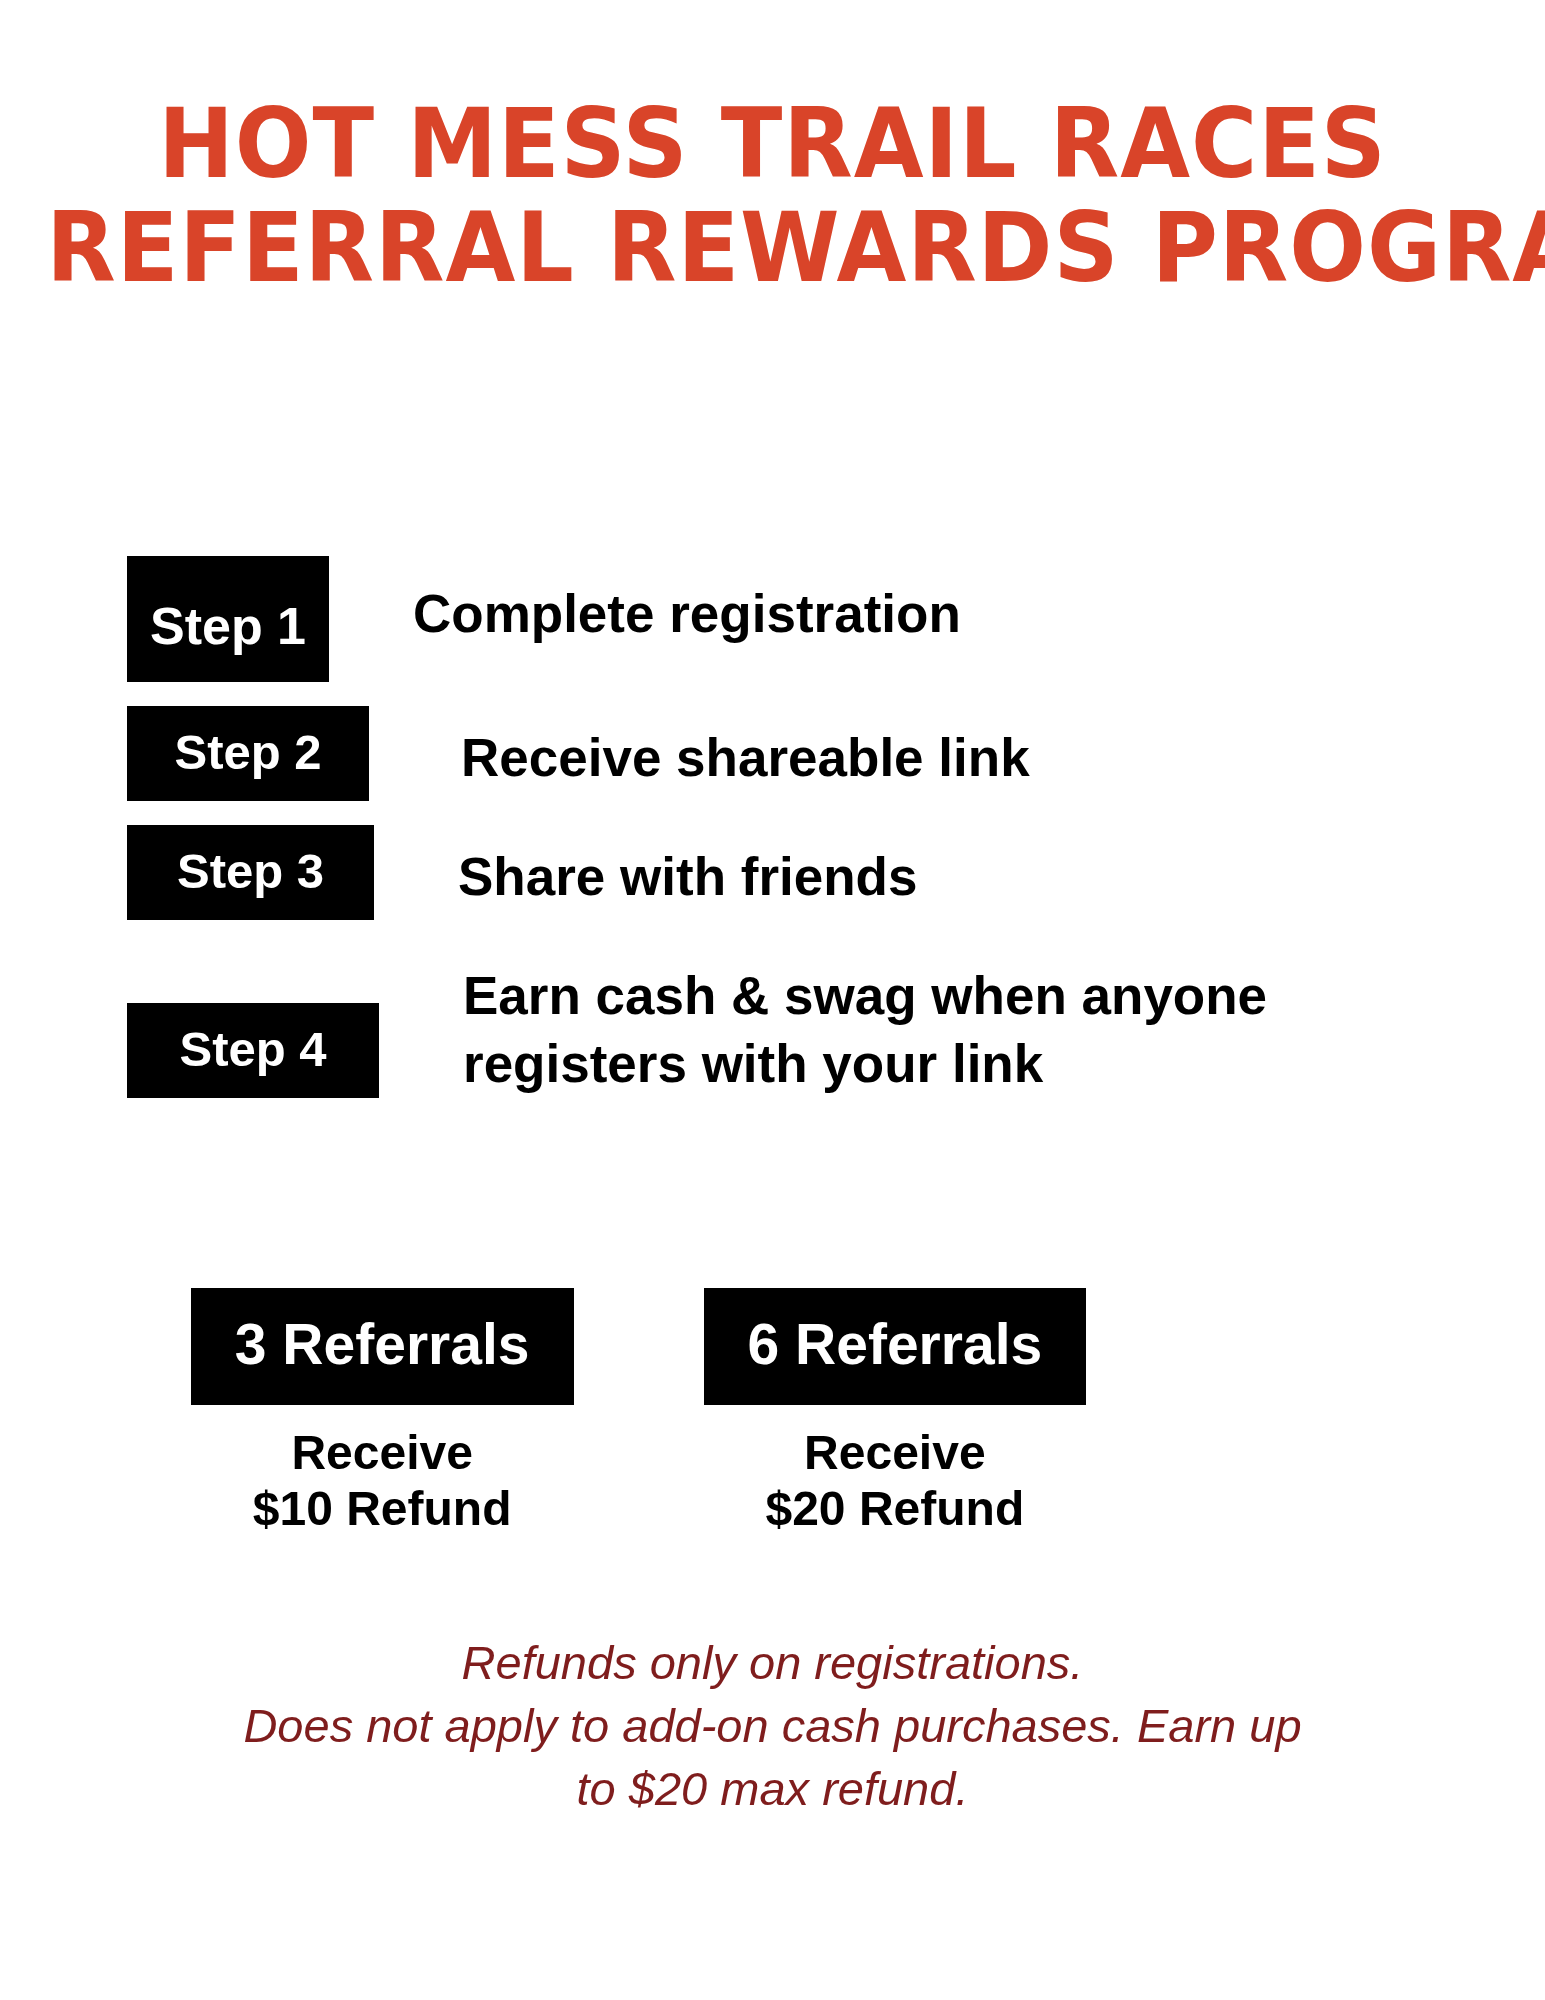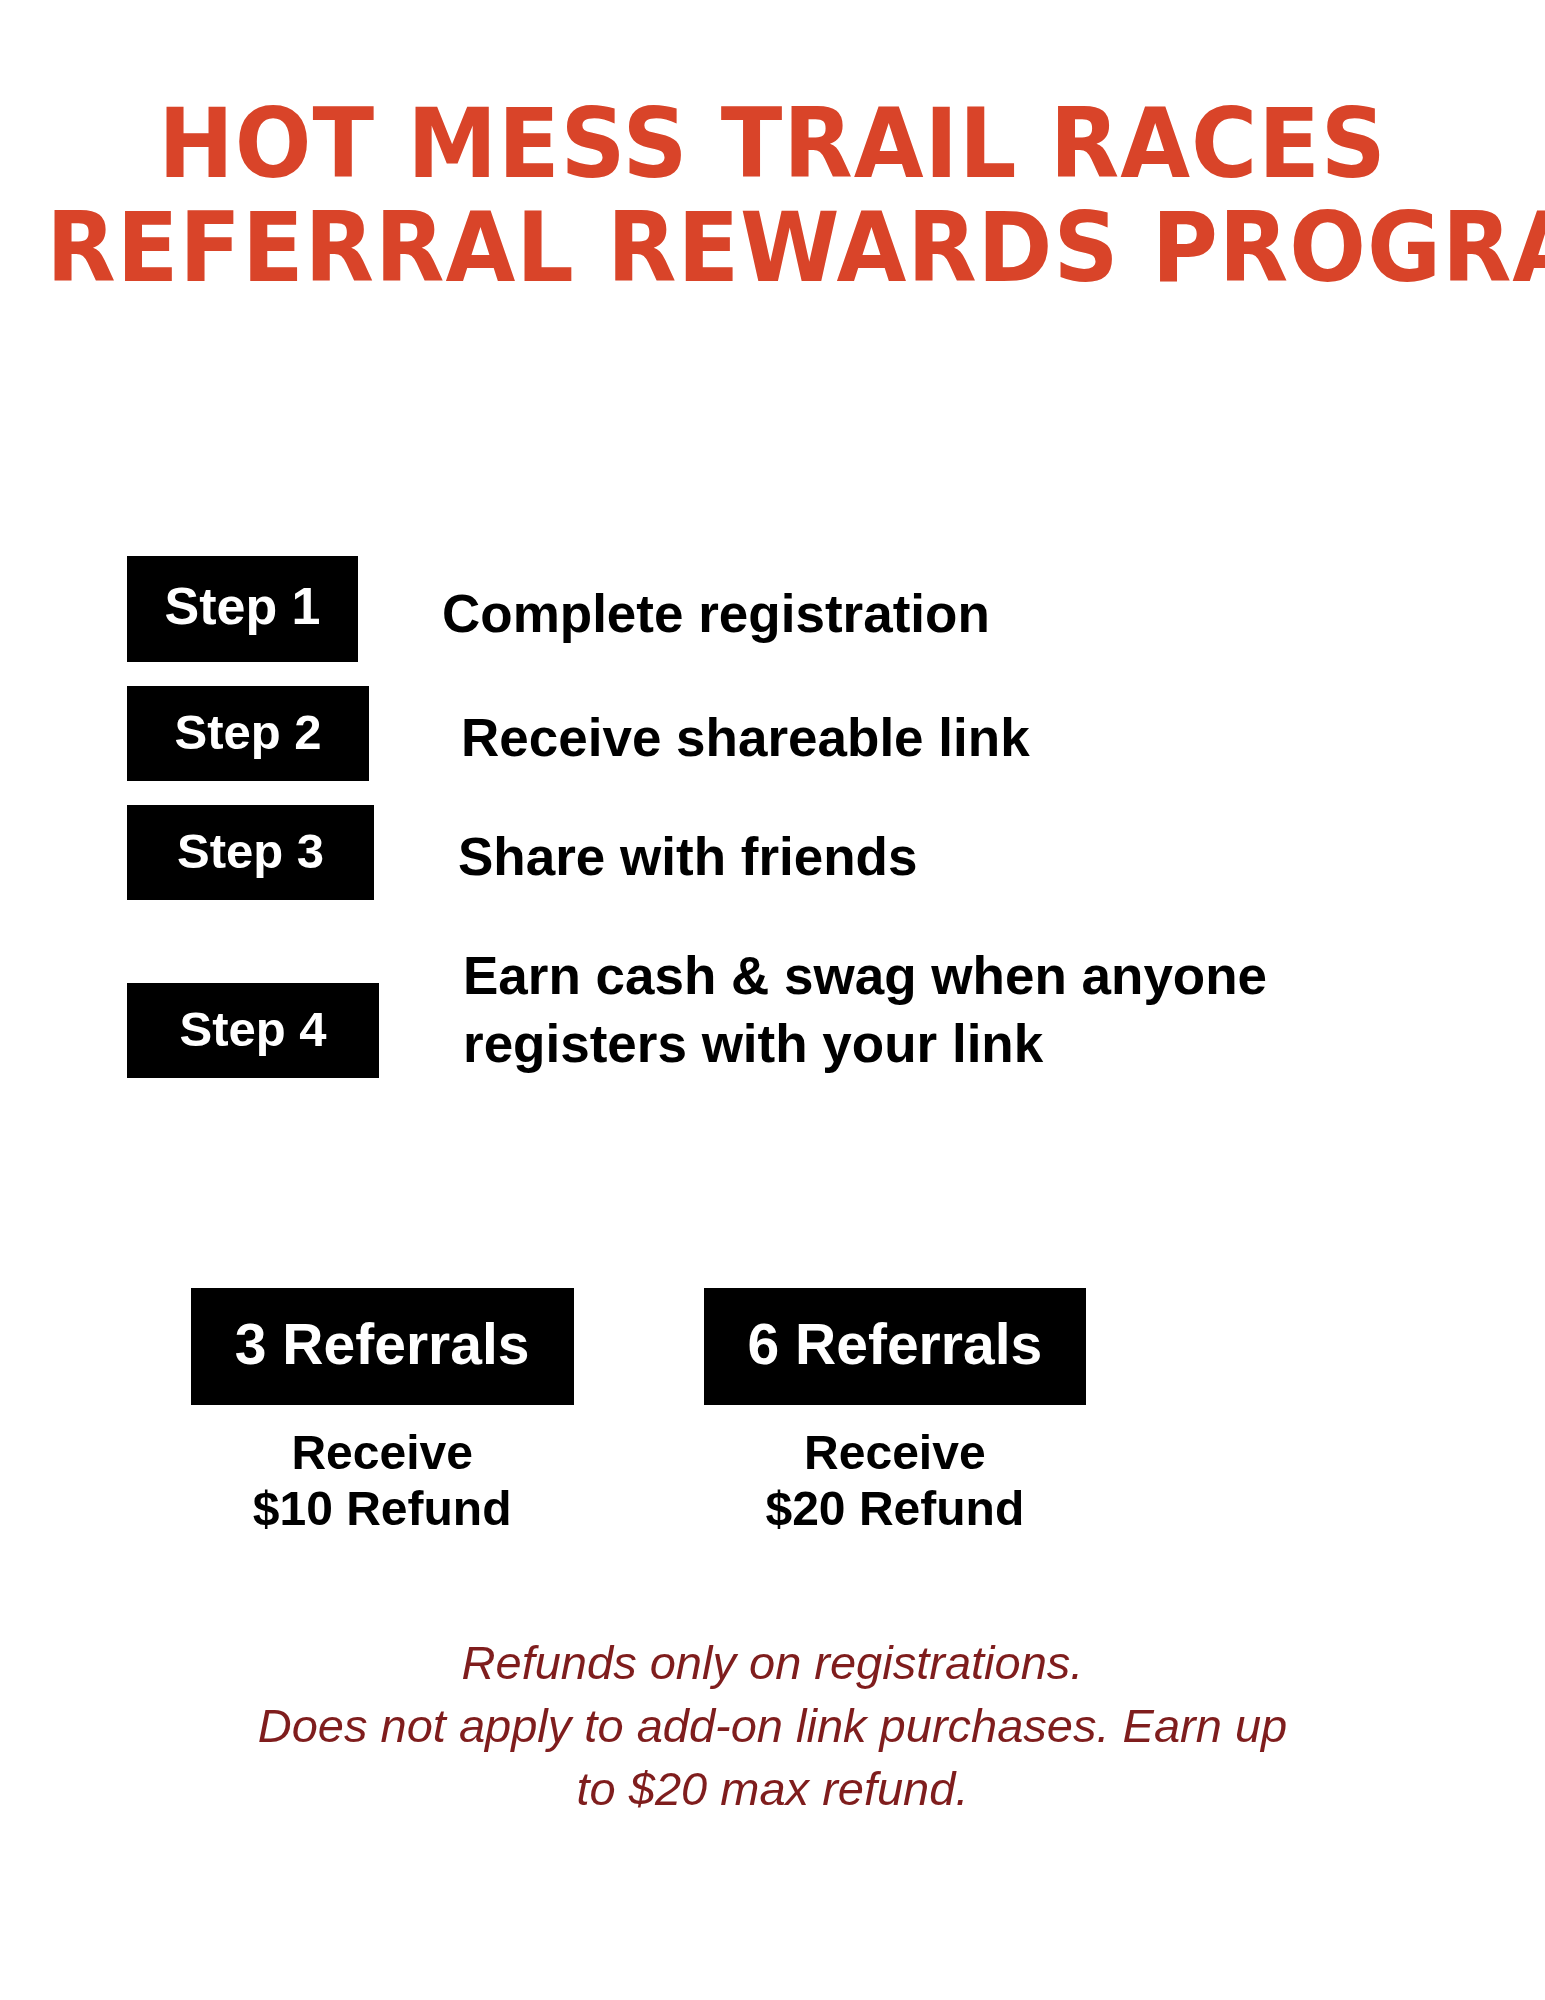--- a/index.html
+++ b/index.html
@@ -70,21 +70,21 @@
     font-family: "Liberation Sans", sans-serif;
     font-weight: 700;
     font-size: 52px;
     line-height: 1;
     padding: 24px 22px 26px 22px;
     white-space: nowrap;
     flex: 0 0 auto;
     box-sizing: border-box;
     text-align: center;
   }
-  .step-badge.b1 { width: 231px; padding-top: 24px; padding-bottom: 30px; }
+  .step-badge.b1 { width: 202px; padding-top: 44px; padding-bottom: 30px; }
   .step-badge.b2 { width: 242px; padding-top: 22px; padding-bottom: 24px; font-size: 49px; }
   .step-badge.b3 { width: 247px; padding-top: 22px; padding-bottom: 24px; font-size: 49px; }
   .step-badge.b4 { width: 252px; padding-top: 22px; padding-bottom: 24px; font-size: 49px; }
 
   .step-text {
     font-family: "Liberation Sans", sans-serif;
     font-weight: 700;
     font-size: 53px;
     line-height: 1.28;
     color: #000000;
@@ -200,17 +200,17 @@
       <div class="tier-sub">
         <span class="ln">Receive</span>
         <span class="ln">$20 Refund</span>
       </div>
     </div>
 
   </div>
 
   <div class="disclaimer">
     <span class="ln">Refunds only on registrations.</span>
-    <span class="ln">Does not apply to add-on link purchases. Earn up</span>
+    <span class="ln">Does not apply to add-on cash purchases. Earn up</span>
     <span class="ln">to $20 max refund.</span>
   </div>
 
 </div>
 
 </body></html>

